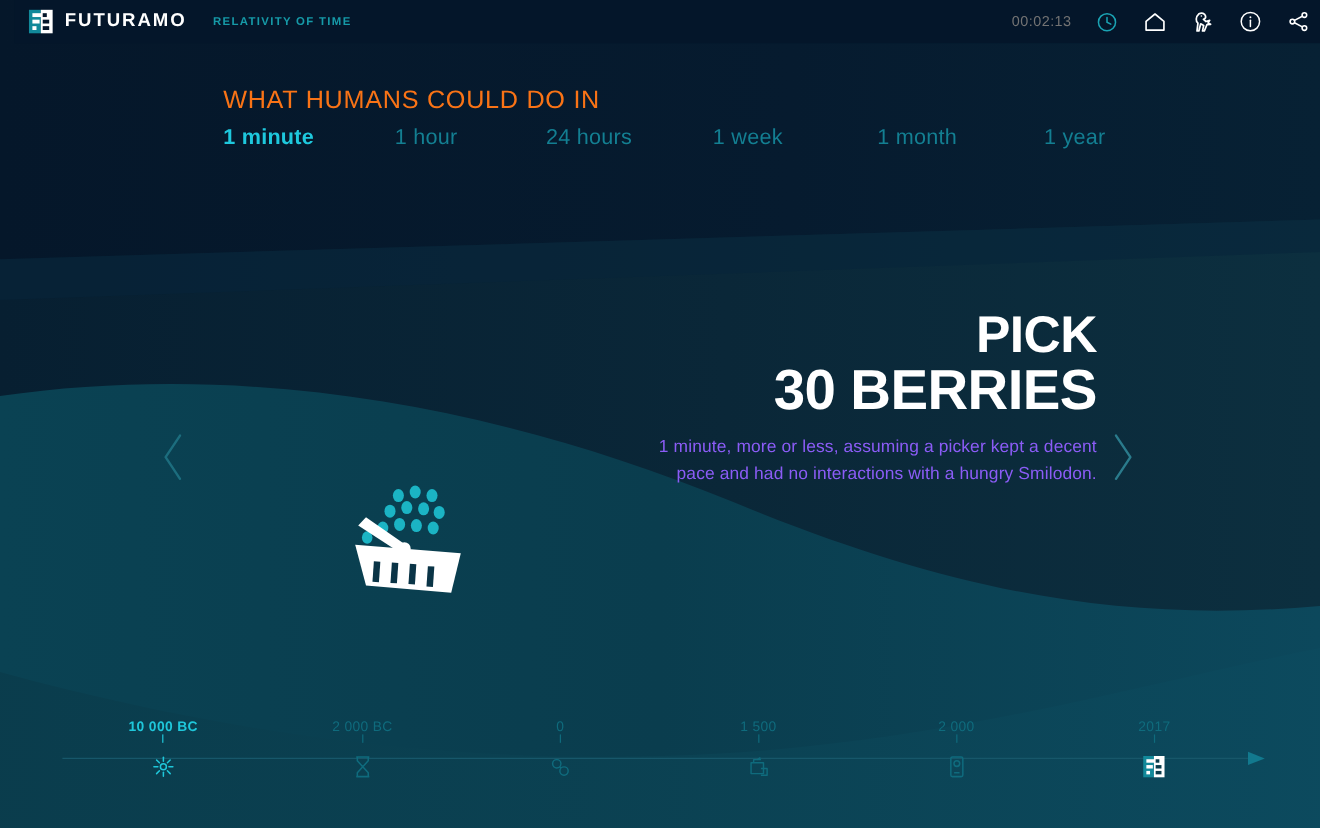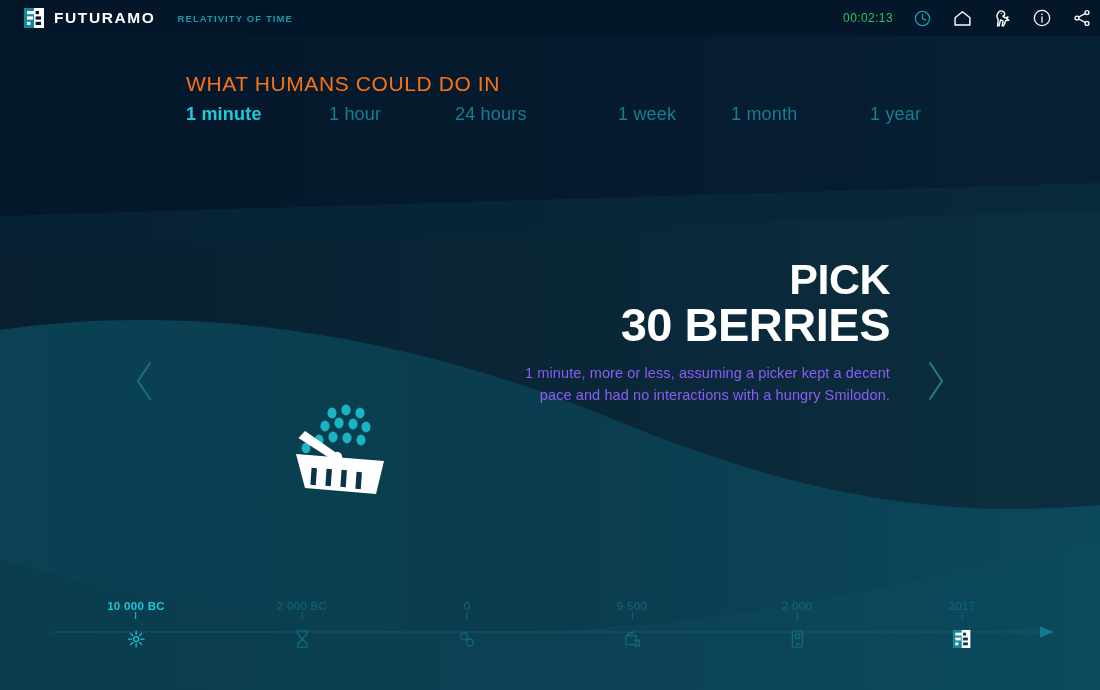--- a/index.html
+++ b/index.html
@@ -27,21 +27,21 @@
     color:#ffffff; font-size:15.5px; font-weight:bold; letter-spacing:1.6px;
   }
   .brand-sub {
     color:#169aa8; font-size:9.5px; font-weight:bold; letter-spacing:1.1px;
     margin-left:22px;
   }
   .topbar-right {
     margin-left:auto; display:flex; align-items:center; gap:0; margin-right:10px;
   }
   .timer {
-    color:#22c55e; font-size:12px; letter-spacing:0.4px; margin-right:9px;
+    color:#737373; font-size:12px; letter-spacing:0.4px; margin-right:9px;
   }
   .ticon {
     width:40px; height:36px; display:flex; align-items:center; justify-content:center;
     cursor:pointer;
   }
   .ticon svg { display:block; }
 
   
   .header { position:absolute; left:0; top:36px; width:1100px; z-index:30; }
   .head-title {
@@ -60,21 +60,21 @@
   .arrow {
     position:absolute; width:40px; height:62px; cursor:pointer;
     display:flex; align-items:center; justify-content:center;
   }
   .arrow-prev { left:124px; top:352px; }
   .arrow-next { left:916px; top:352px; }
 
   .illus { position:absolute; left:288px; top:398px; width:105px; height:100px; }
 
   .copy {
-    position:absolute; left:500px; top:258px; width:390px; text-align:right;
+    position:absolute; left:524px; top:258px; width:390px; text-align:right;
   }
   .title-l1, .title-l2 {
     color:#ffffff; font-weight:bold; letter-spacing:-0.5px; line-height:0.98;
   }
   .title-l1 { font-size:43px; }
   .title-l2 { font-size:47px; margin-top:2px; }
   .desc {
     margin-top:14px; color:#8b5cf6; font-size:14.5px; line-height:1.52;
     letter-spacing:0.1px;
   }
@@ -195,21 +195,21 @@
       </span>
     </div>
   </div>
 
   <div class="header">
     <div class="head-title">WHAT HUMANS COULD DO IN</div>
     <div class="tabs">
       <div class="tab active" style="left:0px">1 minute</div>
       <div class="tab" style="left:143px">1 hour</div>
       <div class="tab" style="left:269px">24 hours</div>
-      <div class="tab" style="left:432px">1 week</div>
+      <div class="tab" style="left:408px">1 week</div>
       <div class="tab" style="left:545px">1 month</div>
       <div class="tab" style="left:684px">1 year</div>
     </div>
   </div>
 
   <div class="slide">
 
     <div class="arrow arrow-prev">
       <span>
         <svg width="22" height="44" viewBox="0 0 22 44" fill="none" stroke="#1c6d7e" stroke-width="2" stroke-linecap="round" stroke-linejoin="round">
@@ -308,21 +308,21 @@
       <div class="tl-icon">
         <svg width="19" height="19" viewBox="0 0 22 22" fill="none" stroke="#0f6b7d" stroke-width="1.4">
           <circle cx="7.5" cy="7.5" r="4"></circle>
           <circle cx="14.5" cy="14.5" r="4"></circle>
           <path d="M10.3 10.3 L11.7 11.7"></path>
         </svg>
       </div>
     </div>
 
     <div class="tl-point" style="left:632px">
-      <span class="tl-label">9 500</span>
+      <span class="tl-label">1 500</span>
       <div class="tl-tick"></div>
       <div class="tl-icon">
         <svg width="19" height="19" viewBox="0 0 22 22" fill="none" stroke="#0f6b7d" stroke-width="1.4" stroke-linejoin="round">
           <rect x="3.5" y="6.5" width="12" height="10.5"></rect>
           <path d="M6 6.5 L6 3.5 L13 3.5"></path>
           <path d="M9.5 3.5 L12.5 1.5"></path>
           <path d="M13 12 L19 12 L19 18.5 L13 18.5"></path>
         </svg>
       </div>
     </div>

